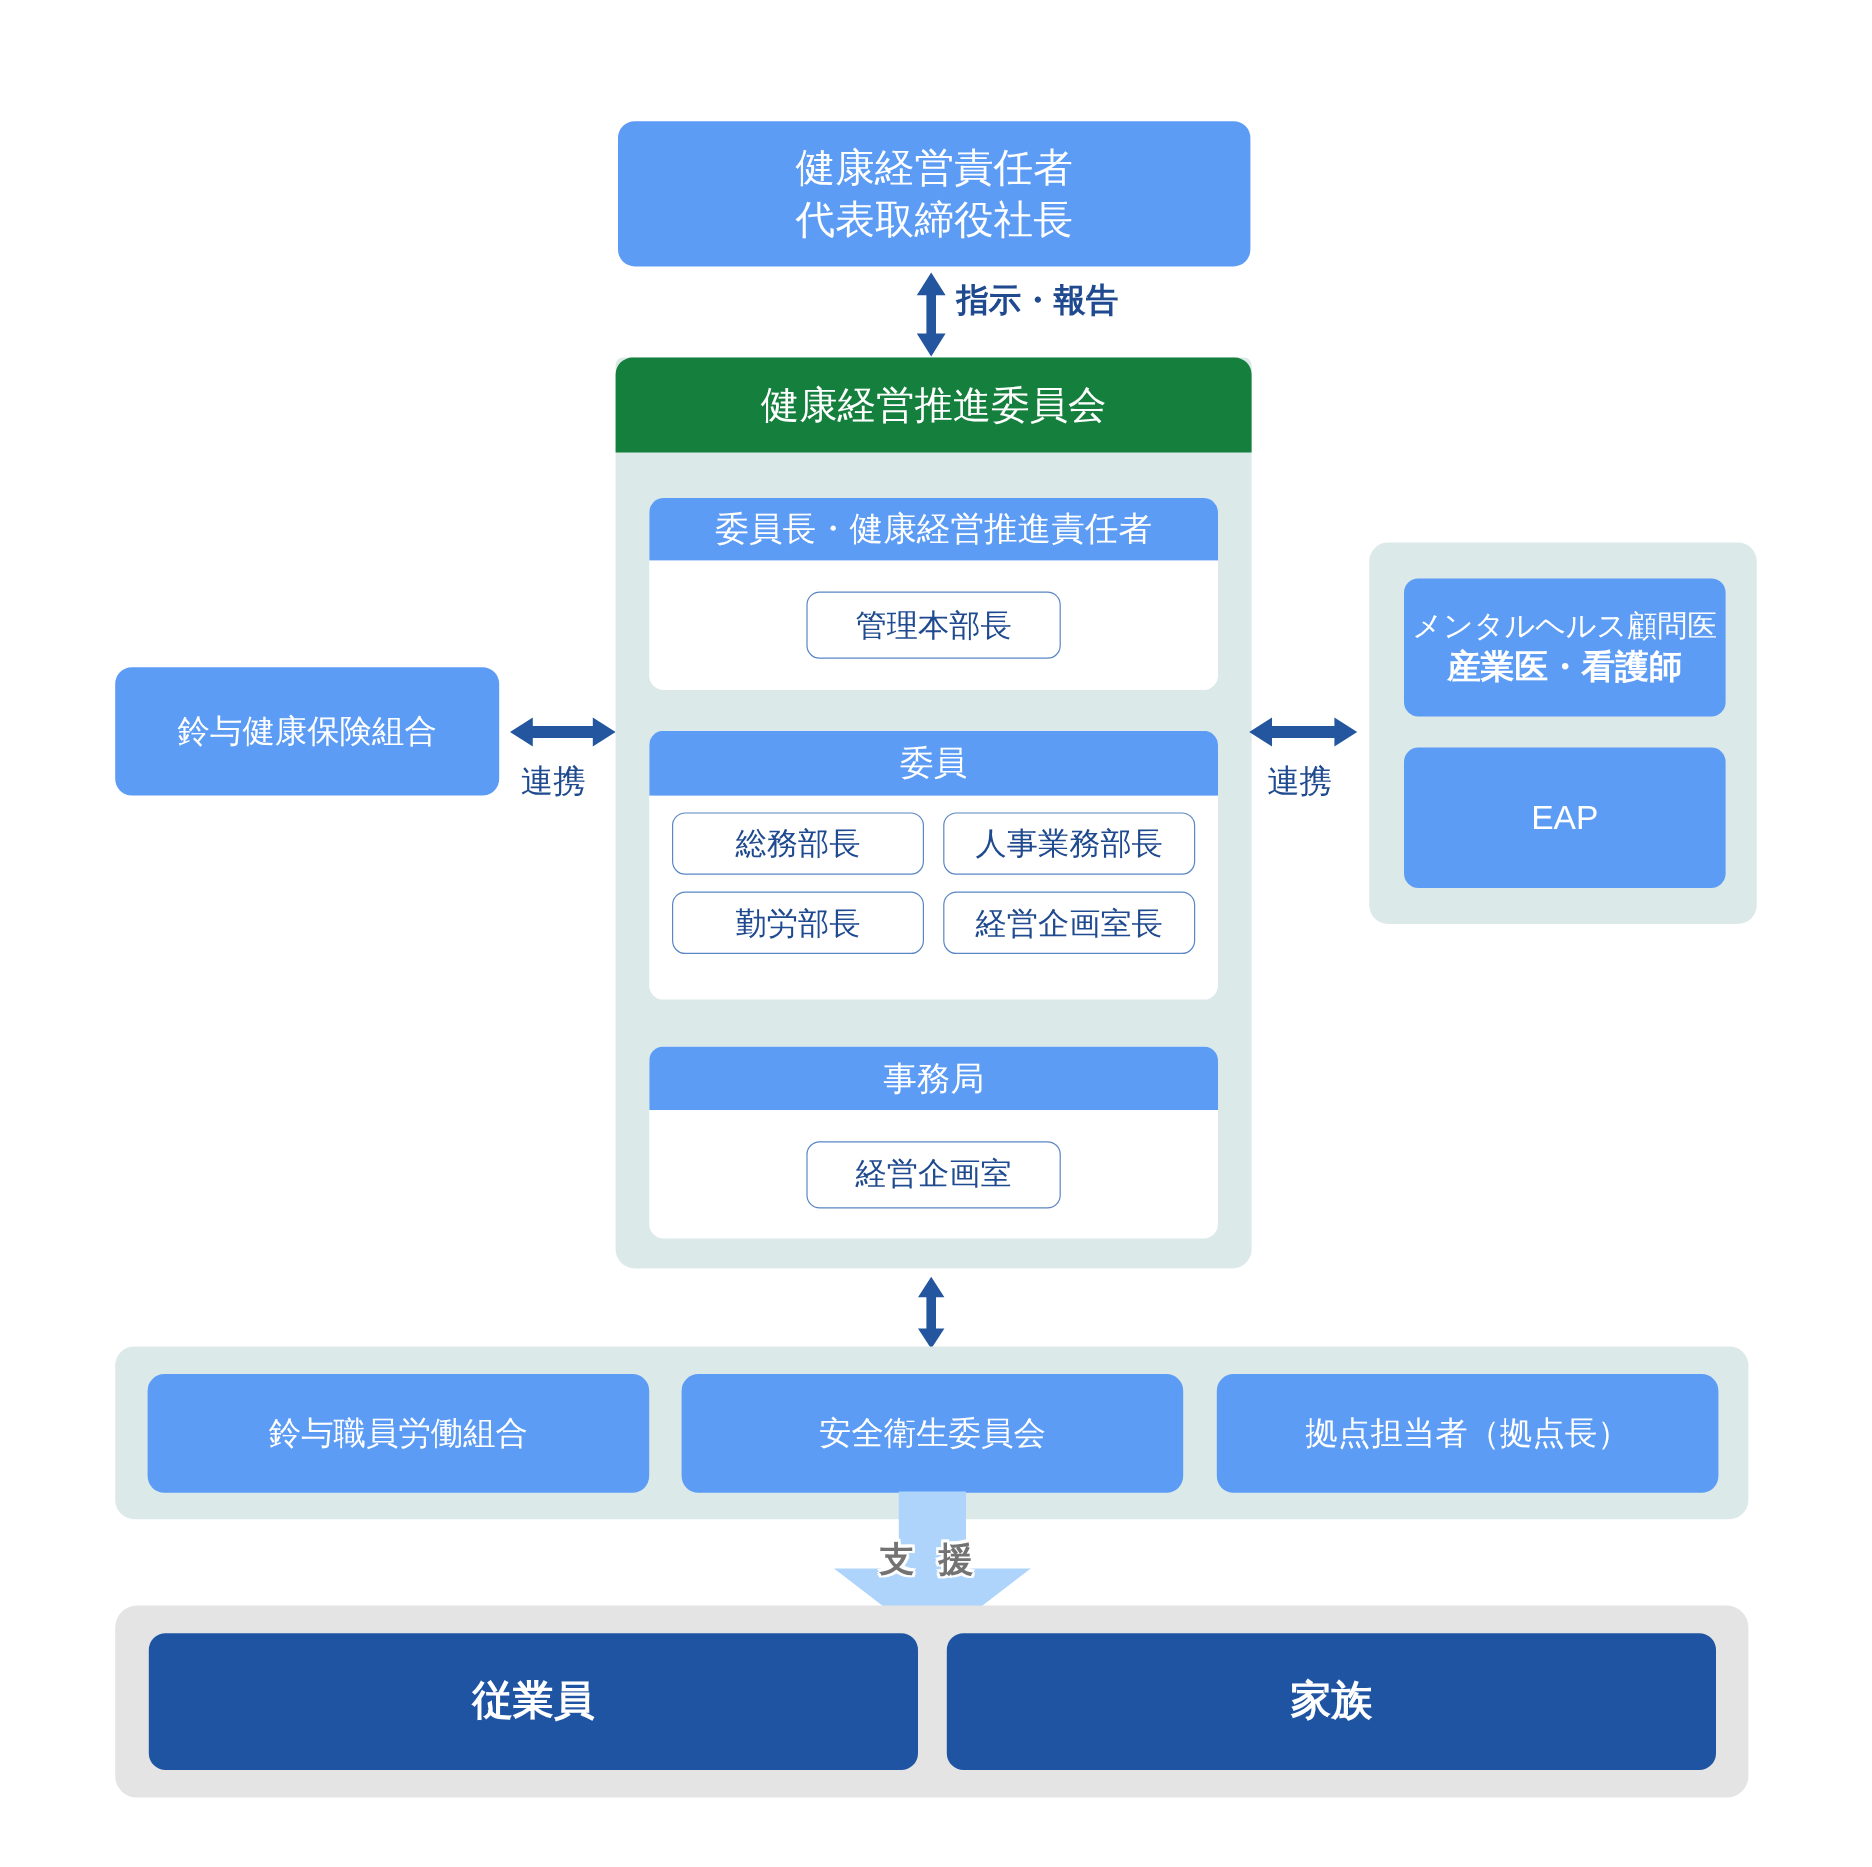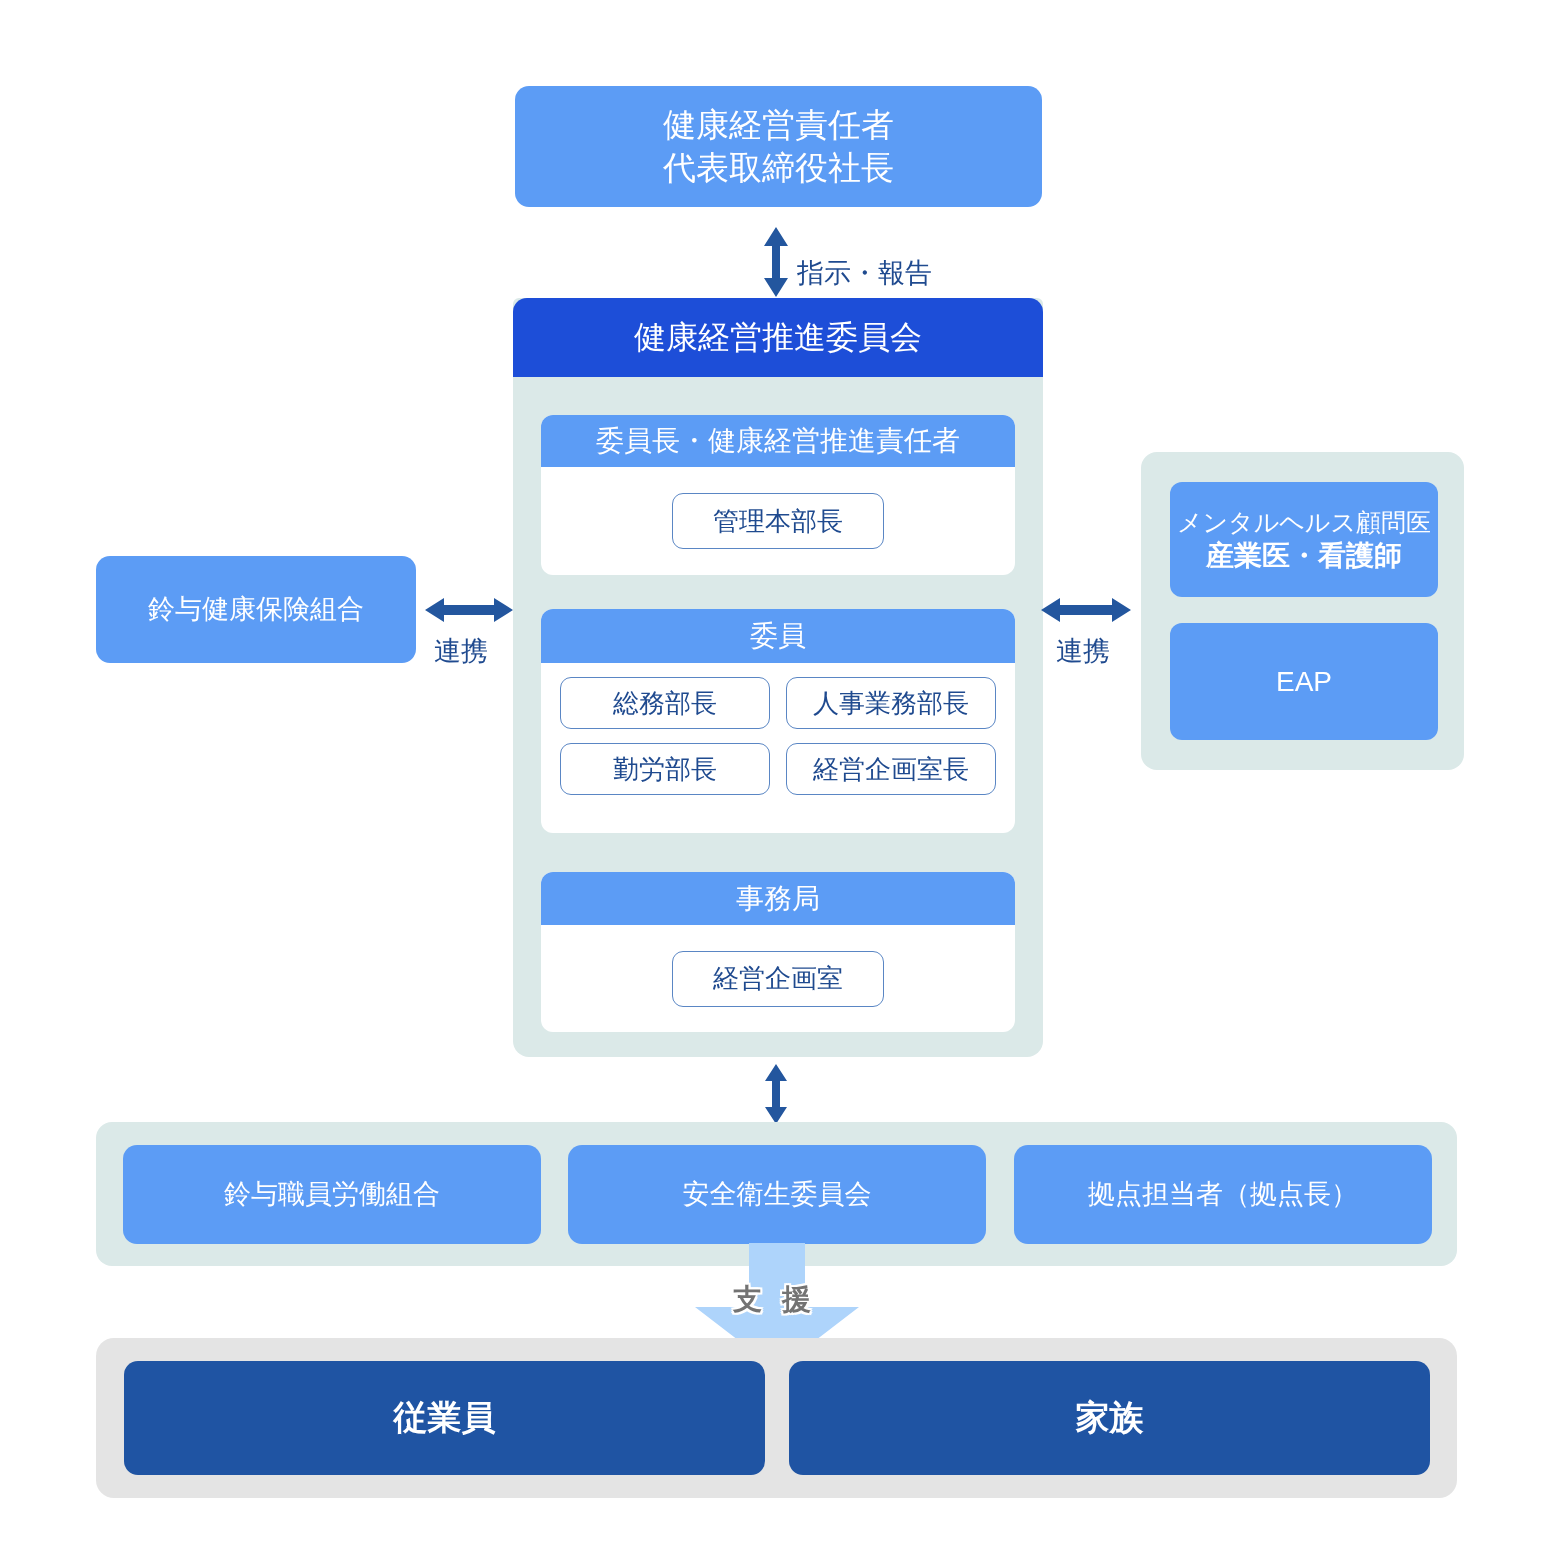--- a/index.html
+++ b/index.html
@@ -108,33 +108,33 @@
       -2px  2px 0 #ffffff,  2px  2px 0 #ffffff,
       -2px  0   0 #ffffff,  2px  0   0 #ffffff,
        0   -2px 0 #ffffff,  0    2px 0 #ffffff;
   }
 </style>
 </head>
 <body>
 
 <div id="stage">
 
-  <div class="node blue-fill t-top" style="left:515px; top:86px; width:527px; height:121px; flex-direction:column;">
+  <div class="node blue-fill t-top" style="left:515px; top:101px; width:527px; height:121px; flex-direction:column;">
     <div>健康経営責任者</div>
     <div>代表取締役社長</div>
   </div>
 
   <svg class="arrow" style="left:758px; top:226px; width:36px; height:72px;" viewBox="0 0 36 72">
     <path d="M18 1 L30 20 L22 20 L22 52 L30 52 L18 71 L6 52 L14 52 L14 20 L6 20 Z" fill="#23569e"></path>
   </svg>
-  <div class="conn-label t-conn" style="left:797px; top:255px;">指示・報告</div>
+  <div class="conn-label t-conn" style="left:797px; top:232px;font-weight:bold;">指示・報告</div>
 
   <div class="panel-mint" style="position:absolute; left:513px; top:298px; width:530px; height:759px; border-radius:6px 6px 16px 16px;"></div>
 
-  <div class="node t-comhead" style="left:513px; top:298px; width:530px; height:79px; background:#1d4ed8; color:#fff; border-radius:14px 14px 0 0;">健康経営推進委員会</div>
+  <div class="node t-comhead" style="left:513px; top:298px; width:530px; height:79px; background:#15803d; color:#fff; border-radius:14px 14px 0 0;">健康経営推進委員会</div>
 
   <div class="card-white" style="position:absolute; left:541px; top:415px; width:474px; height:160px;">
     <div class="card-head t-cardhead" style="height:52px;">委員長・健康経営推進責任者</div>
     <div style="display:flex; justify-content:center; align-items:center; height:108px;">
       <div class="pill t-pill" style="width:212px; height:56px;">管理本部長</div>
     </div>
   </div>
 
   <div class="card-white" style="position:absolute; left:541px; top:609px; width:474px; height:224px;">
     <div class="card-head t-cardhead" style="height:54px;">委員</div>

